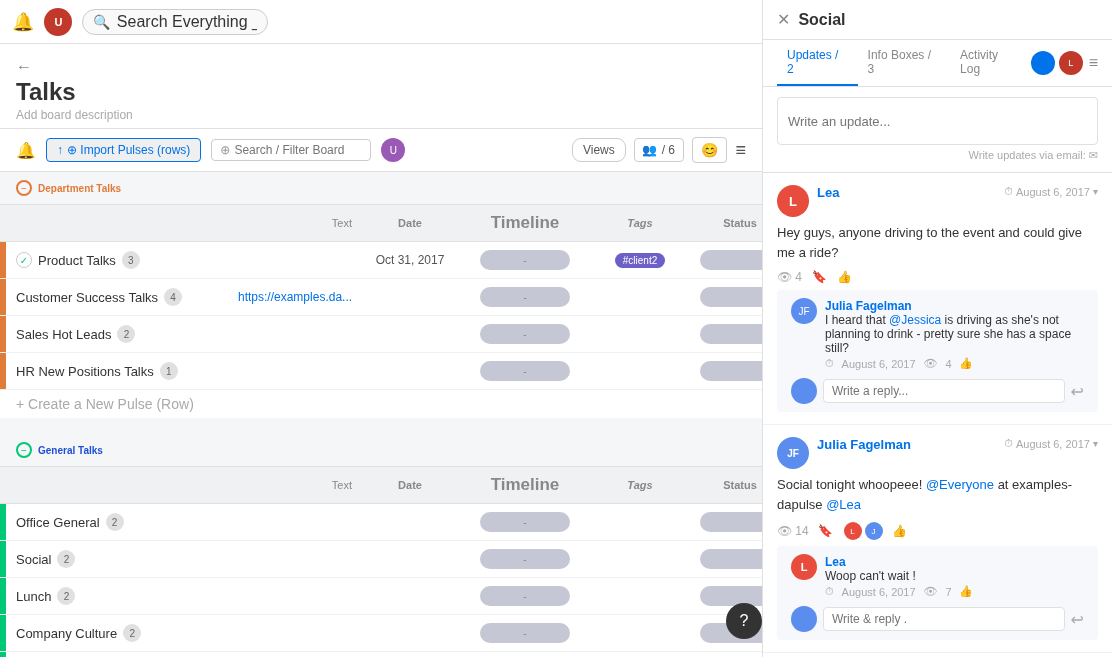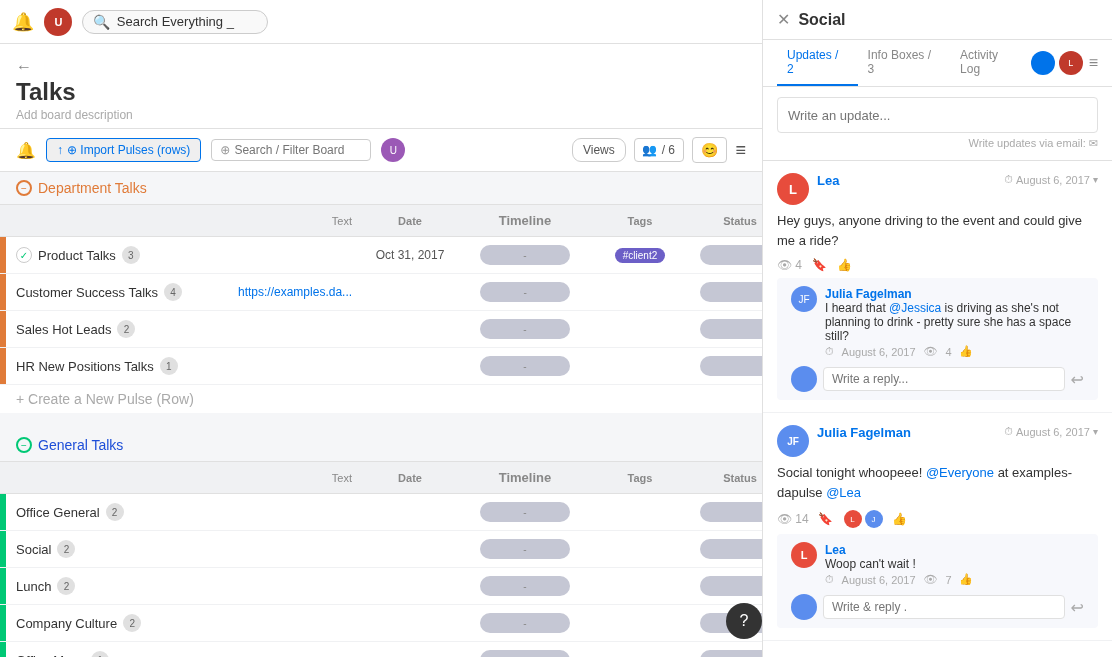--- a/index.html
+++ b/index.html
@@ -6,21 +6,21 @@
     body { font-family: -apple-system, BlinkMacSystemFont, 'Segoe UI', sans-serif; font-size: 13px; background: #f5f6f8; display: flex; height: 657px; overflow: hidden; }
 
     
     .left-panel { width: 762px; min-width: 762px; display: flex; flex-direction: column; background: #f5f6f8; }
 
     
     .top-bar { height: 44px; background: #fff; display: flex; align-items: center; padding: 0 12px; border-bottom: 1px solid #e0e0e0; gap: 10px; }
     .top-bar-bell { font-size: 18px; color: #555; cursor: pointer; }
     .top-bar-avatar { width: 28px; height: 28px; border-radius: 50%; background: #c0392b; display: flex; align-items: center; justify-content: center; color: #fff; font-size: 11px; font-weight: bold; cursor: pointer; }
     .search-box { display: flex; align-items: center; border: 1px solid #ccc; border-radius: 20px; padding: 3px 10px; gap: 6px; background: #f9f9f9; min-width: 180px; }
-    .search-box input { border: none; background: transparent; outline: none; font-size: 13px; color: #333; width: 140px; }
+    .search-box input { border: none; background: transparent; outline: none; font-size: 16px; color: #333; width: 140px; }
     .search-icon { color: #999; font-size: 14px; }
 
     
     .board-header { background: #fff; padding: 12px 16px 6px; border-bottom: 1px solid #e0e0e0; }
     .back-arrow { color: #888; font-size: 16px; cursor: pointer; margin-bottom: 4px; display: inline-block; }
     .board-title { font-size: 24px; font-weight: 700; color: #333; }
     .board-desc { font-size: 12px; color: #aaa; margin-top: 2px; }
 
     
     .board-toolbar { background: #fff; display: flex; align-items: center; padding: 8px 16px; border-bottom: 1px solid #e0e0e0; gap: 10px; }
@@ -37,30 +37,30 @@
     .filter-icon { color: #999; font-size: 12px; margin-right: 4px; }
     .filter-avatar { width: 24px; height: 24px; border-radius: 50%; background: #9b59b6; display: flex; align-items: center; justify-content: center; color: #fff; font-size: 10px; cursor: pointer; }
 
     
     .board-content { flex: 1; overflow-y: auto; padding: 0; background: #f5f6f8; }
 
     
     .group { margin-bottom: 16px; }
     .group-header { display: flex; align-items: center; padding: 8px 16px; gap: 6px; }
     .group-collapse { width: 16px; height: 16px; border-radius: 50%; border: 2px solid currentColor; display: flex; align-items: center; justify-content: center; font-size: 10px; cursor: pointer; }
-    .group-title { font-size: 14px; font-weight: 400; cursor: pointer; }
+    .group-title { font-size: 10px; font-weight: 700; cursor: pointer; }
 
     
     .table-wrap { background: #fff; margin: 0 0 0 0; }
     .table-header { display: flex; align-items: center; background: #f0f1f3; border-top: 1px solid #e0e0e0; border-bottom: 1px solid #e0e0e0; padding: 4px 0; }
     .col-name { flex: 0 0 230px; padding: 4px 16px; font-size: 11px; color: #888; font-weight: 600; }
     .col-text { flex: 0 0 130px; padding: 4px 8px; font-size: 11px; color: #888; font-weight: 400; text-align: right; }
     .col-date { flex: 0 0 100px; padding: 4px 8px; font-size: 11px; color: #888; font-weight: 600; text-align: center; }
-    .col-timeline { flex: 0 0 130px; padding: 4px 8px; font-size: 13px; color: #888; font-weight: 600; text-align: center; }
-    .col-tags { flex: 0 0 100px; padding: 4px 8px; font-size: 11px; color: #888; font-weight: 600; text-align: center; }
+    .col-timeline { flex: 0 0 130px; padding: 4px 8px; font-size: 17px; color: #888; font-weight: 600; text-align: center; }
+    .col-tags { flex: 0 0 100px; padding: 4px 8px; font-size: 11px; color: #888; font-weight: 600; text-align: center; font-style: italic; }
     .col-status { flex: 0 0 100px; padding: 4px 8px; font-size: 11px; color: #888; font-weight: 600; text-align: center; }
 
     .table-row { display: flex; align-items: center; border-bottom: 1px solid #f0f1f3; background: #fff; }
     .row-color-bar { width: 6px; height: 36px; flex-shrink: 0; }
     .row-name-cell { flex: 0 0 224px; padding: 6px 10px; display: flex; align-items: center; gap: 6px; font-size: 13px; color: #333; }
     .row-check { width: 16px; height: 16px; border-radius: 50%; border: 1px solid #ccc; display: flex; align-items: center; justify-content: center; font-size: 10px; color: #00c875; cursor: pointer; flex-shrink: 0; }
     .row-count { width: 18px; height: 18px; border-radius: 50%; background: #e0e0e0; display: flex; align-items: center; justify-content: center; font-size: 10px; color: #666; flex-shrink: 0; }
     .row-text-cell { flex: 0 0 130px; padding: 6px 8px; font-size: 12px; color: #0073ea; text-align: center; }
     .row-date-cell { flex: 0 0 100px; padding: 6px 8px; font-size: 12px; color: #555; text-align: center; }
     .row-timeline-cell { flex: 0 0 130px; padding: 6px 8px; display: flex; align-items: center; justify-content: center; }
@@ -83,21 +83,21 @@
     .panel-tab { padding: 8px 10px; font-size: 12px; color: #888; cursor: pointer; border-bottom: 2px solid transparent; }
     .panel-tab.active { color: #0073ea; border-bottom-color: #0073ea; }
     .panel-tab-avatars { display: flex; align-items: center; margin-left: auto; gap: 4px; }
     .panel-tab-avatar { width: 24px; height: 24px; border-radius: 50%; }
     .panel-tab-avatar.blue { background: #0073ea; }
     .panel-tab-avatar.red { background: #c0392b; display: flex; align-items: center; justify-content: center; color: #fff; font-size: 9px; }
     .panel-menu-btn { background: none; border: none; cursor: pointer; font-size: 16px; color: #888; margin-left: 6px; }
 
     
     .update-box { padding: 10px 14px; border-bottom: 1px solid #e0e0e0; }
-    .update-input { width: 100%; border: 1px solid #e0e0e0; border-radius: 4px; padding: 8px 10px; font-size: 13px; color: #aaa; outline: none; resize: none; height: 36px; }
+    .update-input { width: 100%; border: 1px solid #e0e0e0; border-radius: 4px; padding: 8px 10px; font-size: 13px; color: #aaa; outline: none; resize: none; height: 48px; }
     .update-email-note { font-size: 11px; color: #aaa; text-align: right; margin-top: 4px; }
 
     
     .feed { flex: 1; overflow-y: auto; padding: 0; }
     .feed-item { padding: 12px 14px; border-bottom: 1px solid #f0f1f3; }
     .feed-item-header { display: flex; align-items: flex-start; gap: 8px; margin-bottom: 6px; }
     .feed-avatar { width: 32px; height: 32px; border-radius: 50%; flex-shrink: 0; display: flex; align-items: center; justify-content: center; color: #fff; font-size: 13px; font-weight: bold; }
     .feed-avatar.lea { background: #e74c3c; }
     .feed-avatar.julia { background: #5b8dee; overflow: hidden; }
     .feed-meta { flex: 1; }

